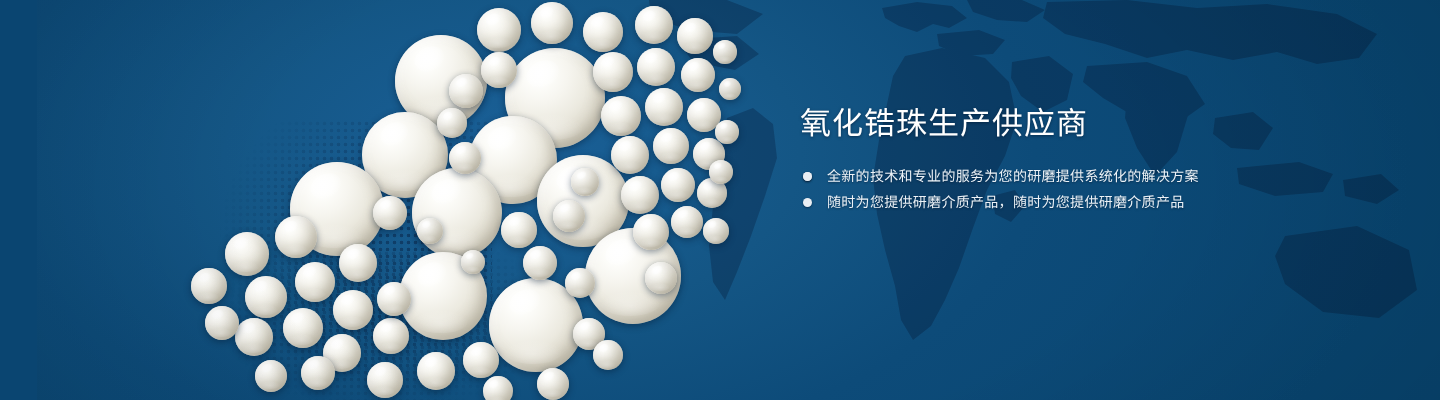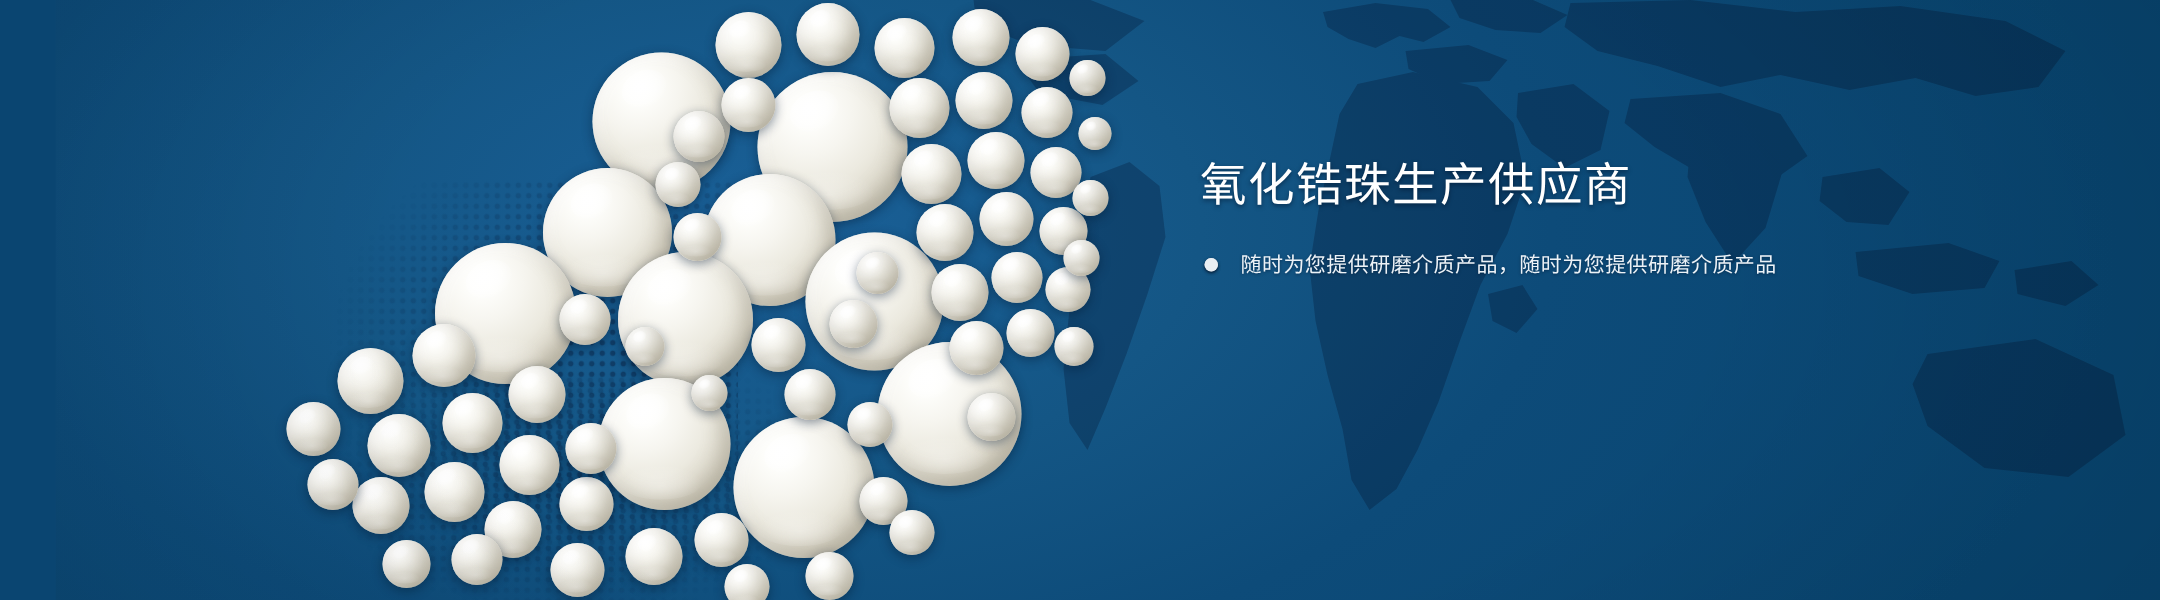--- a/index.html
+++ b/index.html
@@ -285,18 +285,22 @@
 
   <div class="copy">
     <h1 class="headline">氧化锆珠生产供应商</h1>
 
     <ul class="bullets">
       <li class="bullet">
         <span class="dot"></span>
       </li>
       <li class="bullet">
         <span class="dot"></span>
+        <span>全新的技术和专业的服务为您的研磨提供系统化的解决方案</span>
+      </li>
+      <li class="bullet">
+        <span class="dot"></span>
         <span>随时为您提供研磨介质产品，随时为您提供研磨介质产品</span>
       </li>
     </ul>
   </div>
 
 </div>
 
 </body></html>

